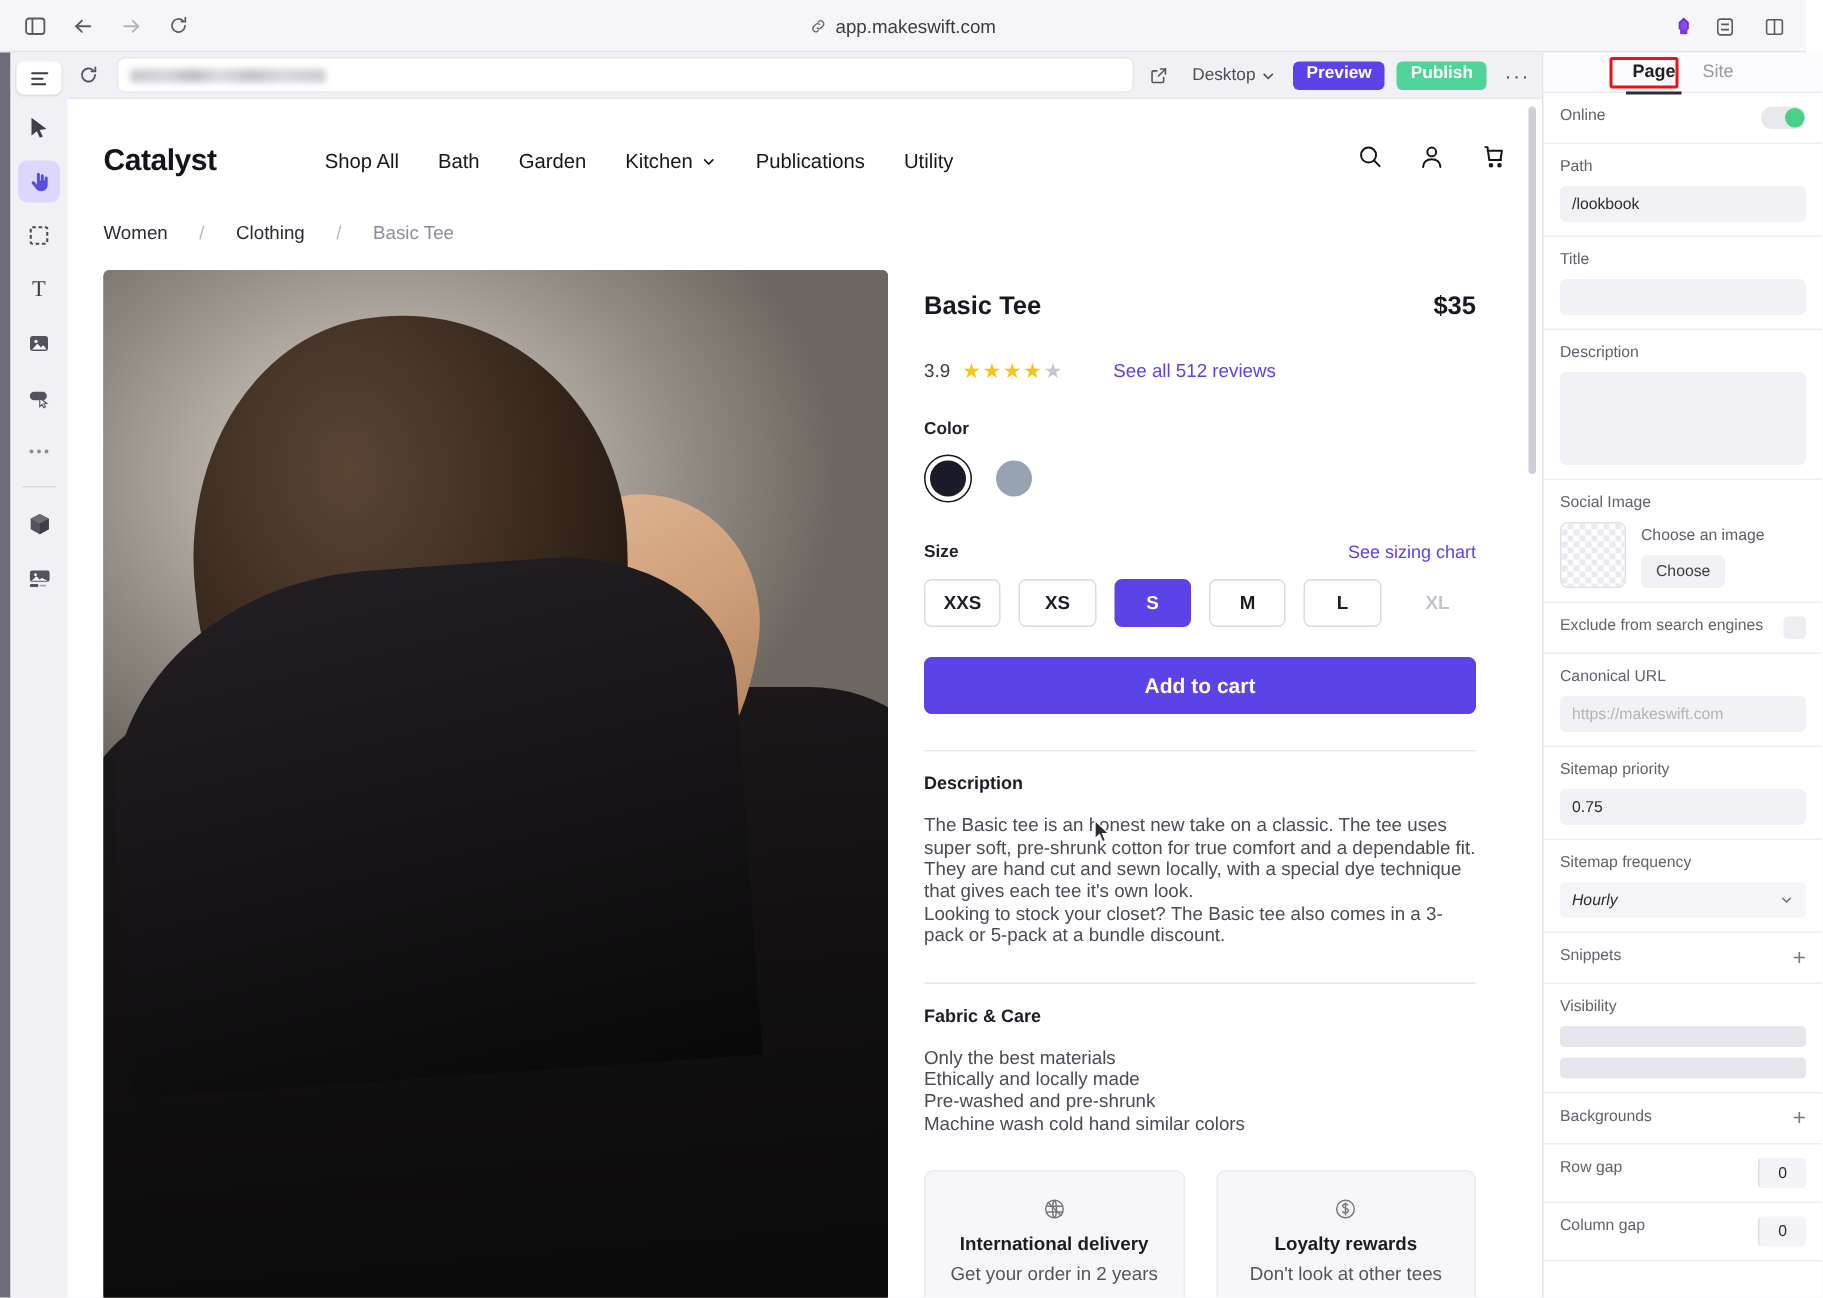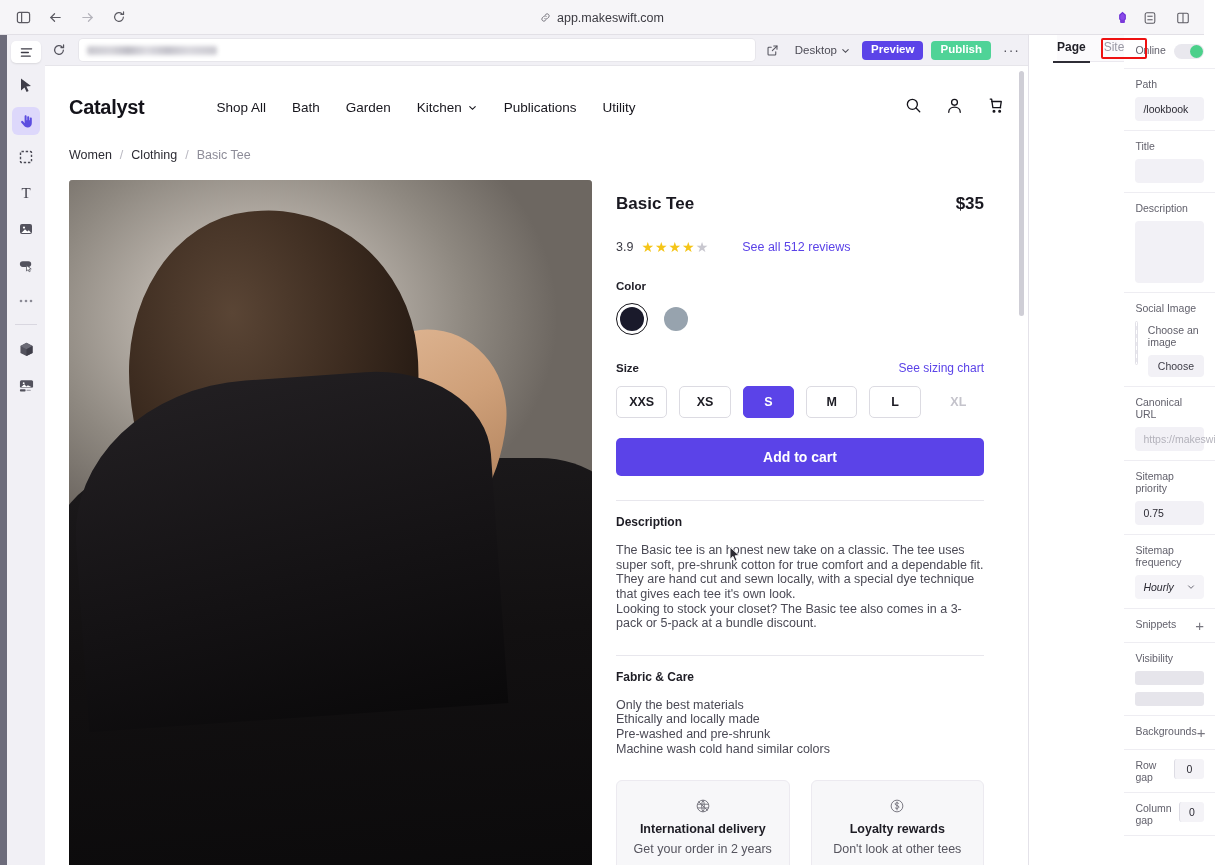--- a/index.html
+++ b/index.html
@@ -123,21 +123,21 @@
     font-family: "Liberation Sans", sans-serif;
   }
   .site-nav { display: flex; align-items: center; gap: 26px; margin-left: 72px; }
   .nav-link {
     font-size: 13.5px; color: #17161d; font-weight: 500;
     display: flex; align-items: center; gap: 5px;
   }
   .header-actions { margin-left: auto; display: flex; align-items: center; gap: 24px; color: #14131a; }
 
   .breadcrumb {
-    display: flex; align-items: center; gap: 8px;
+    display: flex; align-items: center; gap: 21px;
     padding: 22px 24px 0 24px; font-size: 12.5px;
   }
   .bc-item { color: #2c2b33; font-weight: 500; }
   .bc-item.current { color: #8d8c98; font-weight: 400; }
   .bc-sep { color: #b9b8c1; }
 
   
   .product {
     display: flex; padding: 18px 24px 0 24px; gap: 24px;
   }
@@ -241,21 +241,21 @@
   .feat-icon { color: #77767f; display: flex; justify-content: center; }
   .feat-title { font-size: 12.5px; font-weight: 700; color: #1d1c24; margin-top: 8px; }
   .feat-sub { font-size: 12.5px; color: #55545e; margin-top: 6px; }
 
   .cursor-arrow { position: absolute; left: 684px; top: 480px; }
 
   
   .panel {
     position: absolute; right: 0; top: 0; width: 187px; height: 830px;
     background: #ffffff; border-left: 1px solid #e4e2e9;
-    display: flex; flex-direction: row; padding-left: 28px;
+    display: flex; flex-direction: column;
   }
   .panel-tabs {
     height: 27px; display: flex; align-items: center; justify-content: center; gap: 18px;
     position: relative; border-bottom: 1px solid #ebe9ef; background: #fbfafc;
   }
   .ptab { font-size: 12px; color: #9a99a4; padding-bottom: 2px; position: relative; }
   .ptab.active { color: #1f1e26; font-weight: 600; }
   .ptab.active::after {
     content: ""; position: absolute; left: -4px; right: -4px; bottom: -7px;
     height: 2px; background: #2e2d36;
@@ -685,20 +685,24 @@
         <div class="plabel">Social Image</div>
         <div class="social-row">
           <div class="img-thumb"></div>
           <div>
             <div class="choose-txt">Choose an image</div>
             <div class="choose-btn">Choose</div>
           </div>
         </div>
       </div>
 
+      <div class="prow inline">
+        <span class="plabel">Exclude from search engines</span>
+        <div class="checkbox-sq"></div>
+      </div>
 
       <div class="prow">
         <div class="plabel">Canonical URL</div>
         <div class="pinput ph">https://makeswift.com</div>
       </div>
 
       <div class="prow">
         <div class="plabel">Sitemap priority</div>
         <div class="pinput">0.75</div>
       </div>

